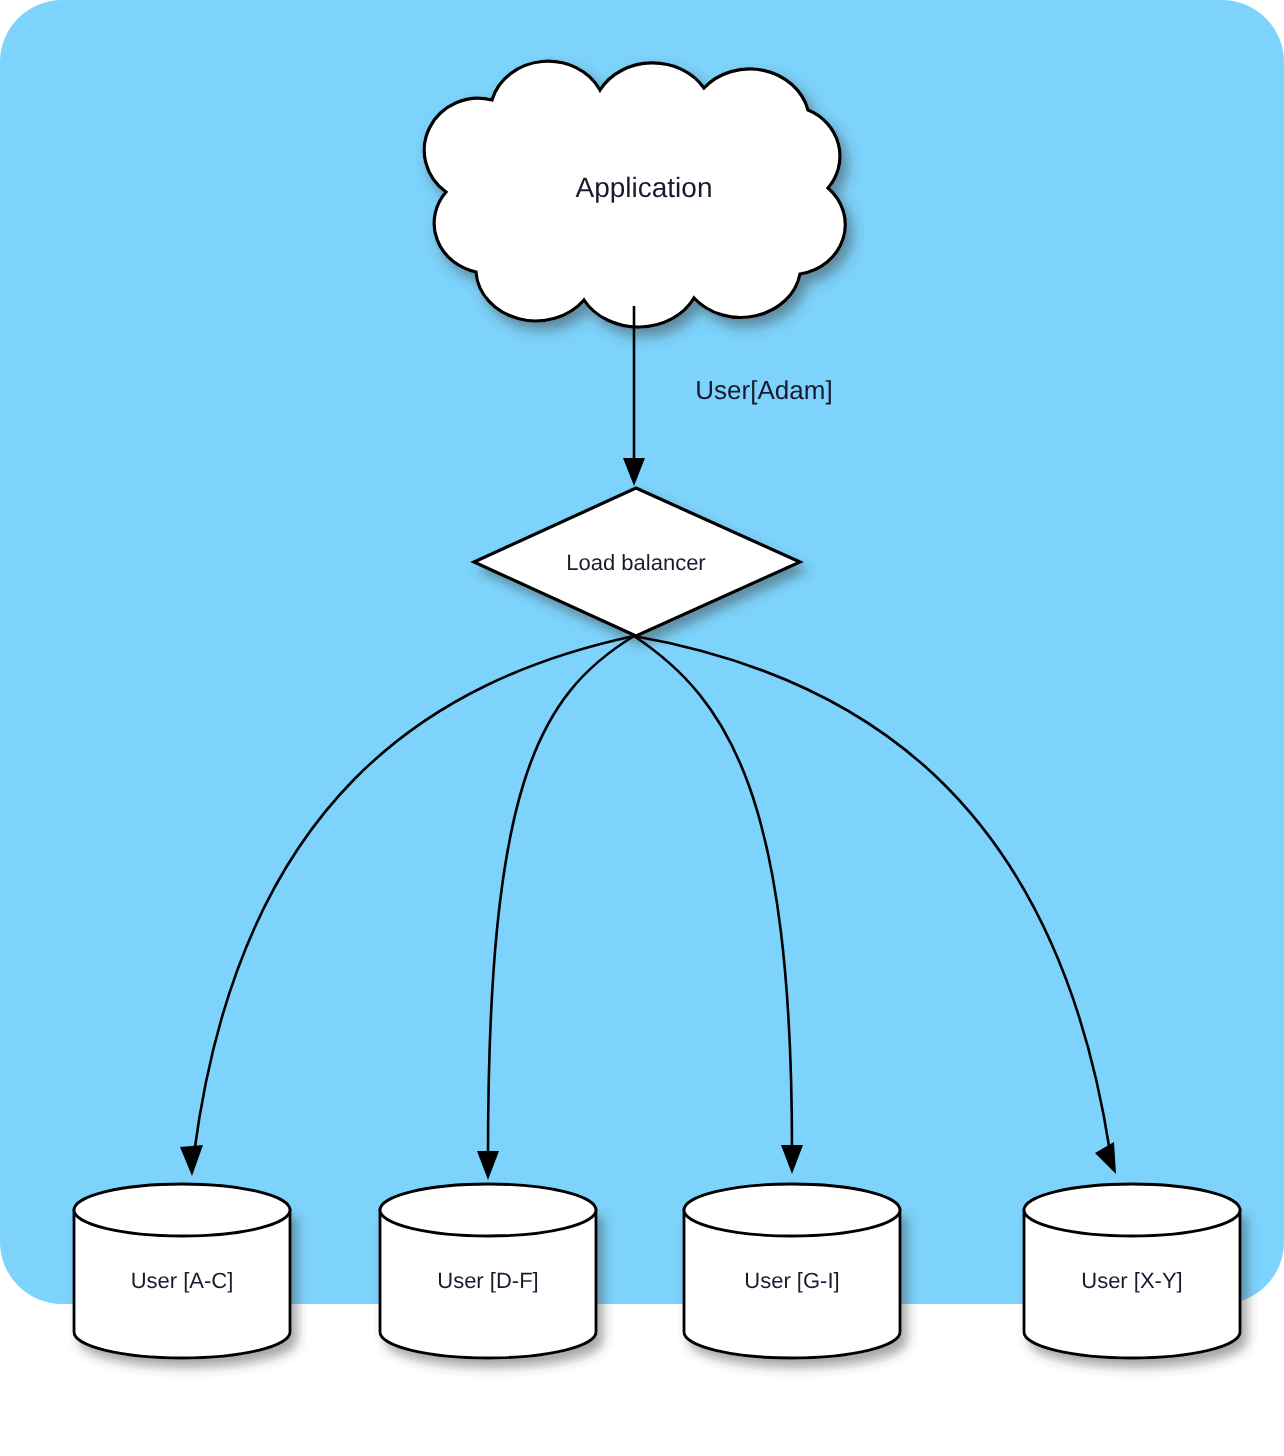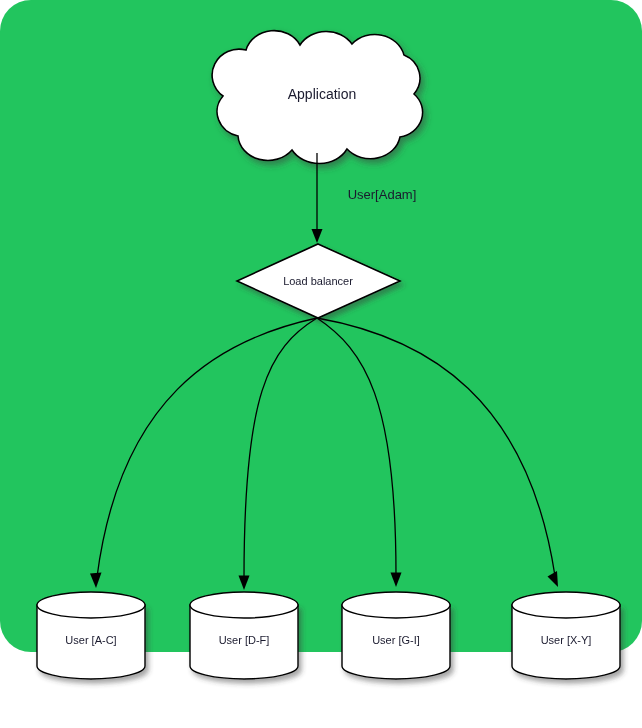--- a/index.html
+++ b/index.html
@@ -10,21 +10,21 @@
   body {
     width: 642px;
     height: 728px;
     font-family: "Liberation Sans", sans-serif;
     overflow: hidden;
   }
   #diagram-root {
     position: relative;
     width: 642px;
     height: 652px;
-    background: #22c55e;
+    background: #7dd3fc;
     border-radius: 31px;
   }
   #diagram-svg {
     position: absolute;
     top: 0;
     left: 0;
     width: 642px;
     height: 728px;
   }
   .node-label {

